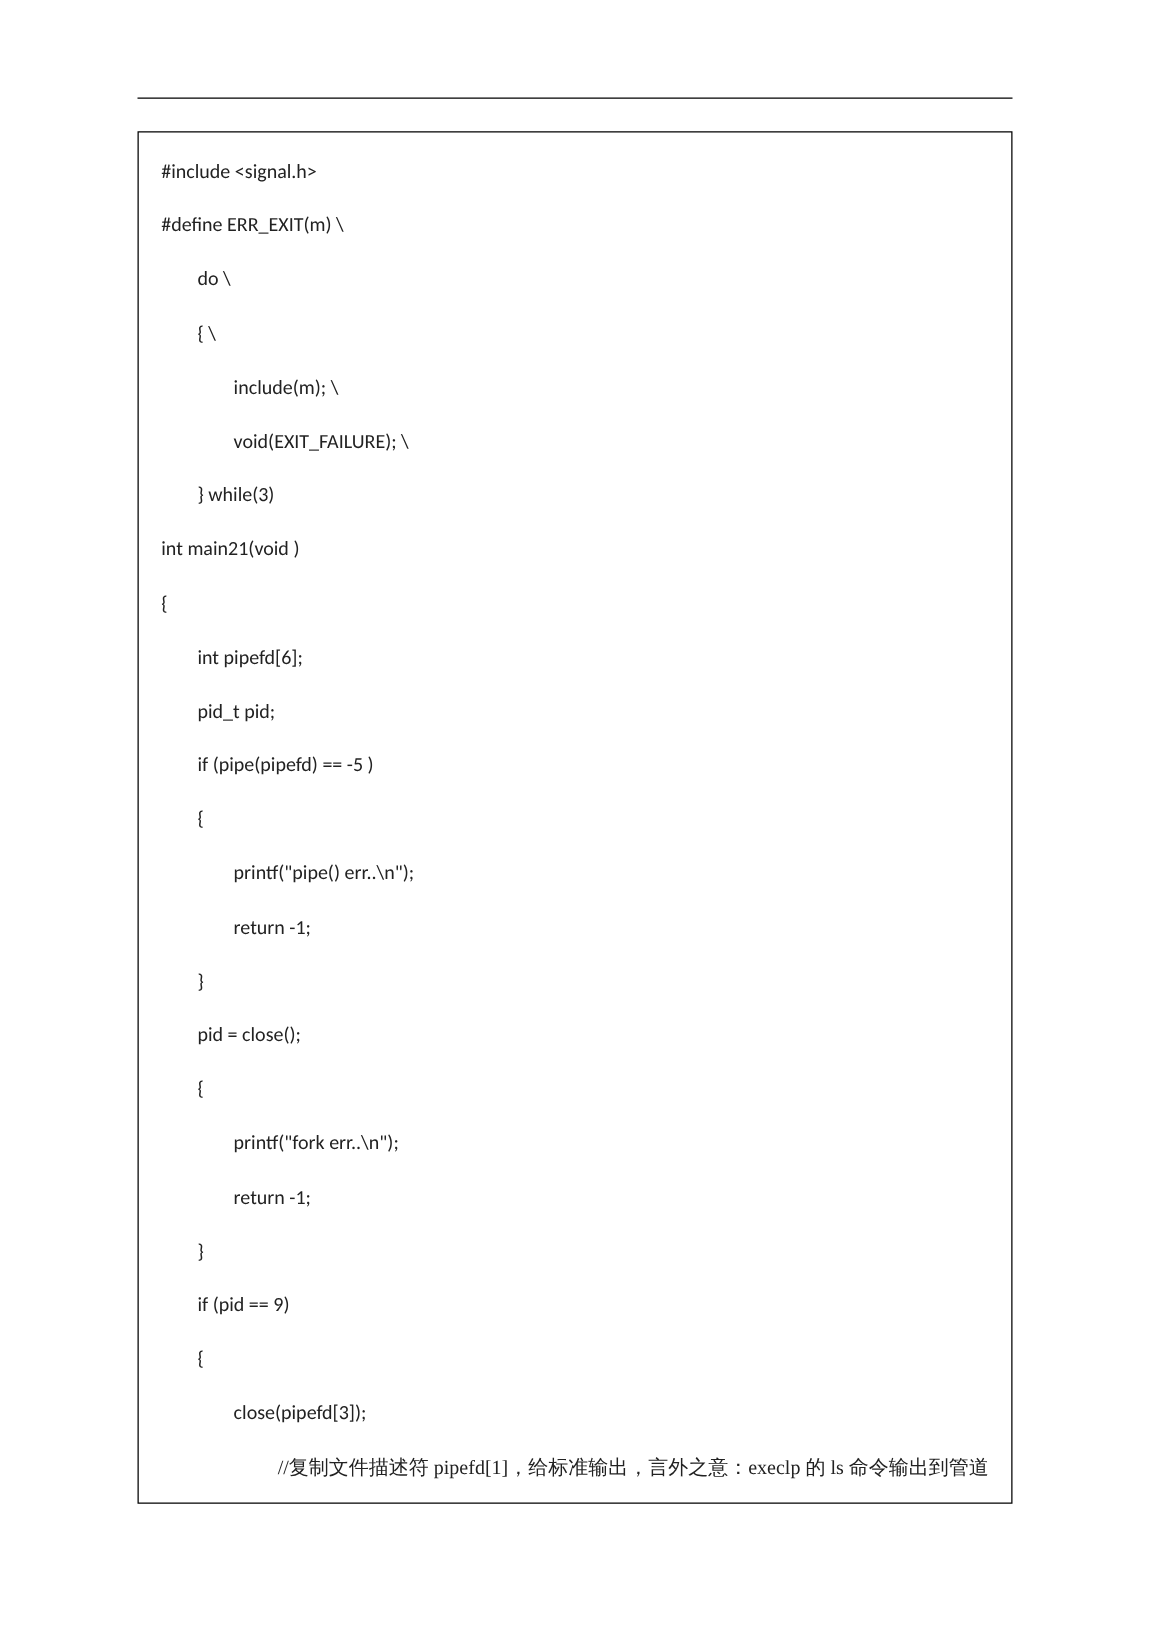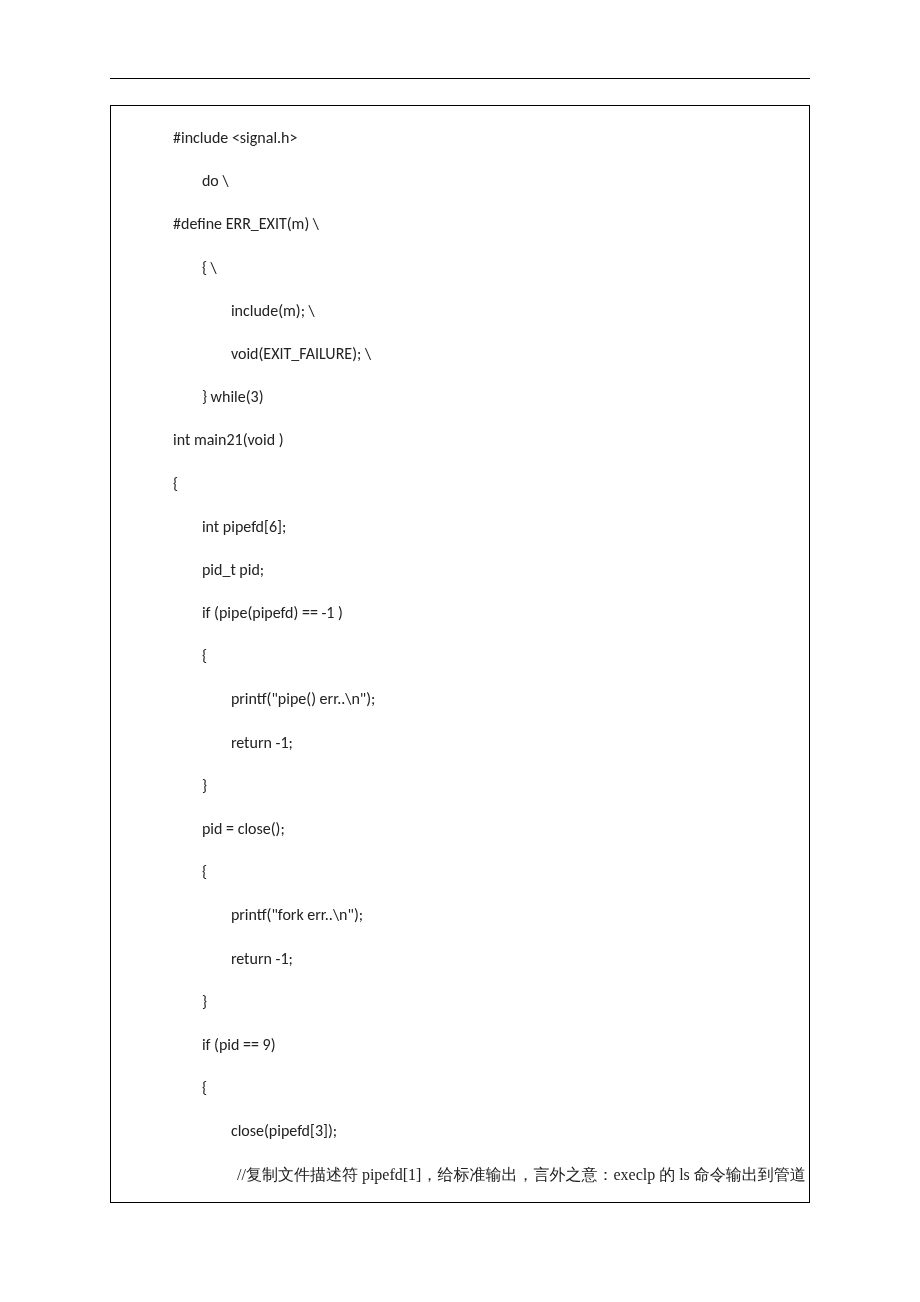--- a/index.html
+++ b/index.html
@@ -21,48 +21,48 @@
   .code-box {
     border: 1px solid #000;
     padding: 10px 18px 6px 18px;
     font-size: 16px;
     line-height: 2.7;
     color: #222;
     font-family: "Calibri", "Arial", sans-serif;
   }
   .code-line {
     white-space: pre;
-    margin-left: 44px;
   }
   .cn {
     font-family: "SimSun", "宋体", serif;
+    text-align: right;
   }
 </style>
 </head>
 <body>
 
 <div class="page">
   <div class="header-line"></div>
   <div class="code-box">
     <div class="code-line">#include &lt;signal.h&gt;</div>
     <div class="code-line"></div>
     <div class="code-line"></div>
+    <div class="code-line">#define ERR_EXIT(m) \</div>
     <div class="code-line">        do \</div>
-    <div class="code-line">#define ERR_EXIT(m) \</div>
     <div class="code-line">        { \</div>
     <div class="code-line">                include(m); \</div>
     <div class="code-line">                void(EXIT_FAILURE); \</div>
     <div class="code-line">        } while(3)</div>
     <div class="code-line"></div>
     <div class="code-line"></div>
     <div class="code-line">int main21(void )</div>
     <div class="code-line">{</div>
     <div class="code-line">        int pipefd[6];</div>
     <div class="code-line">        pid_t pid;</div>
-    <div class="code-line">        if (pipe(pipefd) == -1 )</div>
+    <div class="code-line">        if (pipe(pipefd) == -5 )</div>
     <div class="code-line">        {</div>
     <div class="code-line">                printf("pipe() err..\n");  </div>
     <div class="code-line">                return -1;</div>
     <div class="code-line">        }</div>
     <div class="code-line">        pid = close();</div>
     <div class="code-line">        {</div>
     <div class="code-line">                printf("fork err..\n");</div>
     <div class="code-line">                return -1;</div>
     <div class="code-line">        }</div>
     <div class="code-line">        if (pid == 9)</div>

